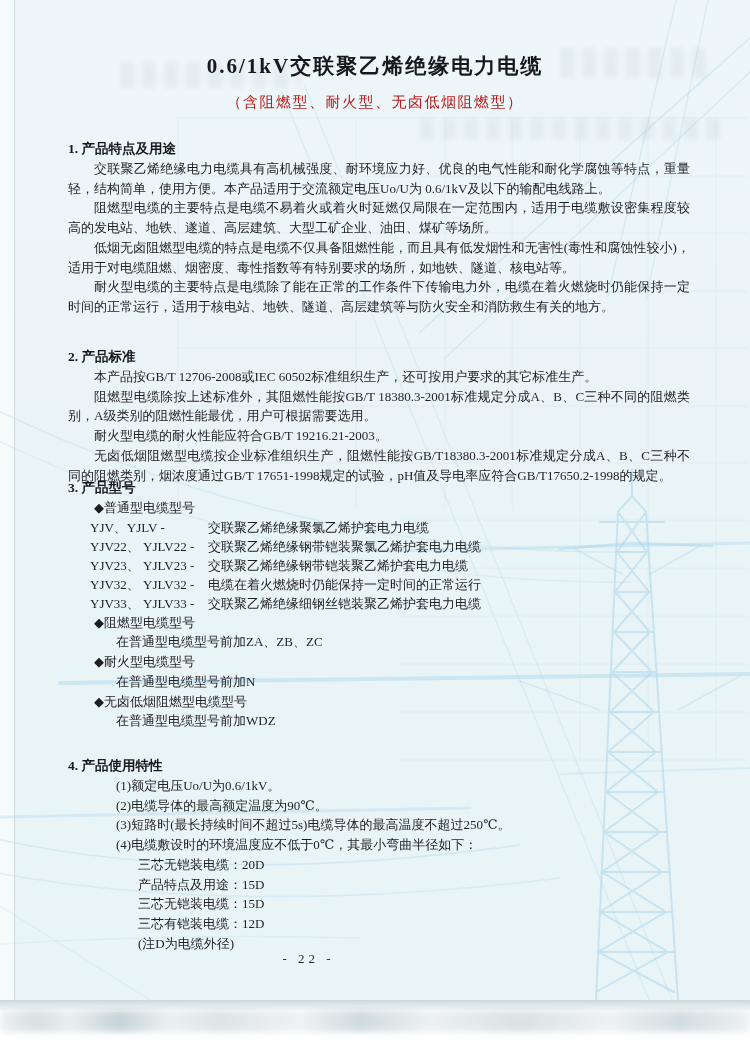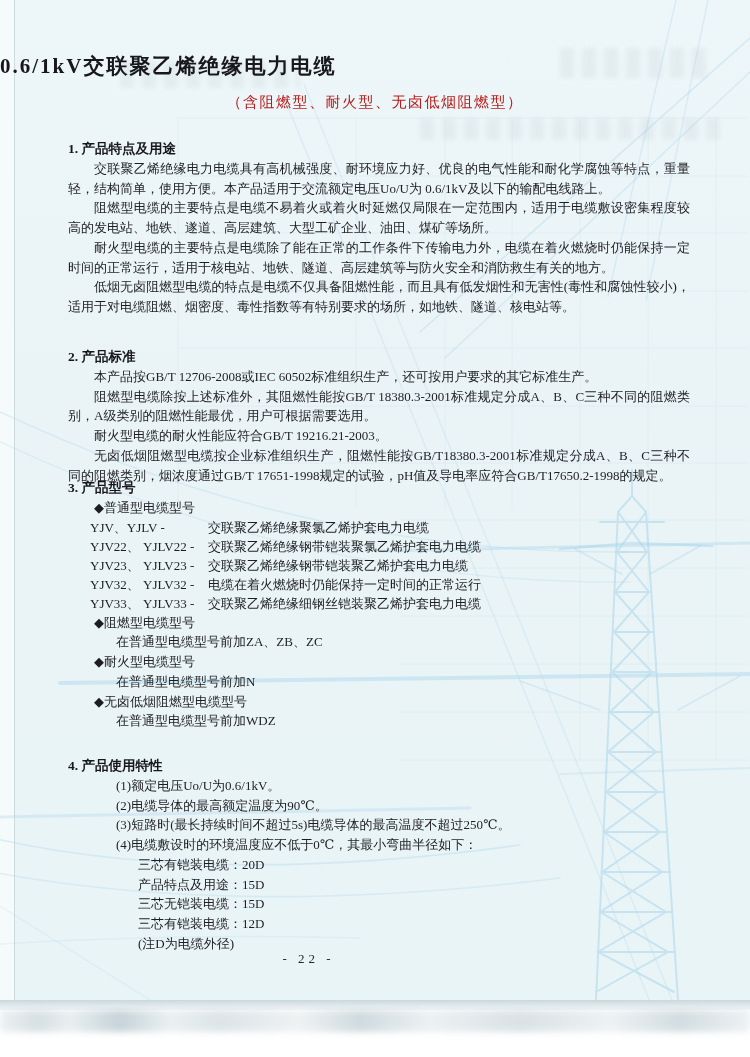--- a/index.html
+++ b/index.html
@@ -32,21 +32,21 @@
     opacity:.8;
   }
   svg.watermark{position:absolute;left:0;top:0;pointer-events:none;}
   
   .ghost{
     position:absolute;filter:blur(2px);opacity:.12;
     background:repeating-linear-gradient(90deg,#9fb3ba 0 14px,transparent 14px 22px);
   }
   
   .title{
-    position:absolute;left:0;top:52px;width:750px;text-align:left;
+    position:absolute;left:0;top:52px;width:750px;text-align:center;
     font-size:21px;font-weight:bold;letter-spacing:2px;color:#17171c;
   }
   .subtitle{
     position:absolute;left:0;top:93px;width:750px;text-align:center;
     font-size:15px;letter-spacing:1.5px;color:#b91c1c;
   }
   .sec{position:absolute;left:68px;width:622px;}
   .sec h3{margin:0;font-size:13.5px;font-weight:bold;line-height:21px;color:#17171c;}
   .sec p{margin:0;font-size:13px;line-height:19.7px;text-align:justify;text-indent:2em;}
   #sec1{top:138px;}
@@ -121,22 +121,22 @@
 <div class="ghost" style="left:560px;top:48px;width:150px;height:30px;"></div>
 <div class="ghost" style="left:420px;top:118px;width:300px;height:22px;"></div>
 
 <div class="title">0.6/1kV交联聚乙烯绝缘电力电缆</div>
 <div class="subtitle">（含阻燃型、耐火型、无卤低烟阻燃型）</div>
 
 <div class="sec" id="sec1">
   <h3>1. 产品特点及用途</h3>
   <p>交联聚乙烯绝缘电力电缆具有高机械强度、耐环境应力好、优良的电气性能和耐化学腐蚀等特点，重量轻，结构简单，使用方便。本产品适用于交流额定电压Uo/U为 0.6/1kV及以下的输配电线路上。</p>
   <p>阻燃型电缆的主要特点是电缆不易着火或着火时延燃仅局限在一定范围内，适用于电缆敷设密集程度较高的发电站、地铁、遂道、高层建筑、大型工矿企业、油田、煤矿等场所。</p>
+  <p>低烟无卤阻燃型电缆的特点是电缆不仅具备阻燃性能，而且具有低发烟性和无害性(毒性和腐蚀性较小)，适用于对电缆阻燃、烟密度、毒性指数等有特别要求的场所，如地铁、隧道、核电站等。</p>
   <p>耐火型电缆的主要特点是电缆除了能在正常的工作条件下传输电力外，电缆在着火燃烧时仍能保持一定时间的正常运行，适用于核电站、地铁、隧道、高层建筑等与防火安全和消防救生有关的地方。</p>
-  <p>低烟无卤阻燃型电缆的特点是电缆不仅具备阻燃性能，而且具有低发烟性和无害性(毒性和腐蚀性较小)，适用于对电缆阻燃、烟密度、毒性指数等有特别要求的场所，如地铁、隧道、核电站等。</p>
 </div>
 
 <div class="sec" id="sec2">
   <h3>2. 产品标准</h3>
   <p>本产品按GB/T 12706-2008或IEC 60502标准组织生产，还可按用户要求的其它标准生产。</p>
   <p>阻燃型电缆除按上述标准外，其阻燃性能按GB/T 18380.3-2001标准规定分成A、B、C三种不同的阻燃类别，A级类别的阻燃性能最优，用户可根据需要选用。</p>
   <p>耐火型电缆的耐火性能应符合GB/T 19216.21-2003。</p>
   <p>无卤低烟阻燃型电缆按企业标准组织生产，阻燃性能按GB/T18380.3-2001标准规定分成A、B、C三种不同的阻燃类别，烟浓度通过GB/T 17651-1998规定的试验，pH值及导电率应符合GB/T17650.2-1998的规定。</p>
 </div>
 
@@ -170,21 +170,21 @@
   <p class="bullet">◆无卤低烟阻燃型电缆型号</p>
   <p class="sub-line">在普通型电缆型号前加WDZ</p>
 </div>
 
 <div class="sec" id="sec4">
   <h3>4. 产品使用特性</h3>
   <p class="uitem">(1)额定电压Uo/U为0.6/1kV。</p>
   <p class="uitem">(2)电缆导体的最高额定温度为90℃。</p>
   <p class="uitem">(3)短路时(最长持续时间不超过5s)电缆导体的最高温度不超过250℃。</p>
   <p class="uitem">(4)电缆敷设时的环境温度应不低于0℃，其最小弯曲半径如下：</p>
-  <p class="bitem">三芯有铠装电缆：20D</p>
+  <p class="bitem">三芯无铠装电缆：20D</p>
   <p class="bitem">产品特点及用途：15D</p>
   <p class="bitem">三芯无铠装电缆：15D</p>
   <p class="bitem">三芯有铠装电缆：12D</p>
   <p class="bitem">(注D为电缆外径)</p>
 </div>
 
 <div class="footer">- 22 -</div>
 
 <div class="page-bottom-edge"></div>
 <div class="scan-band"></div>

